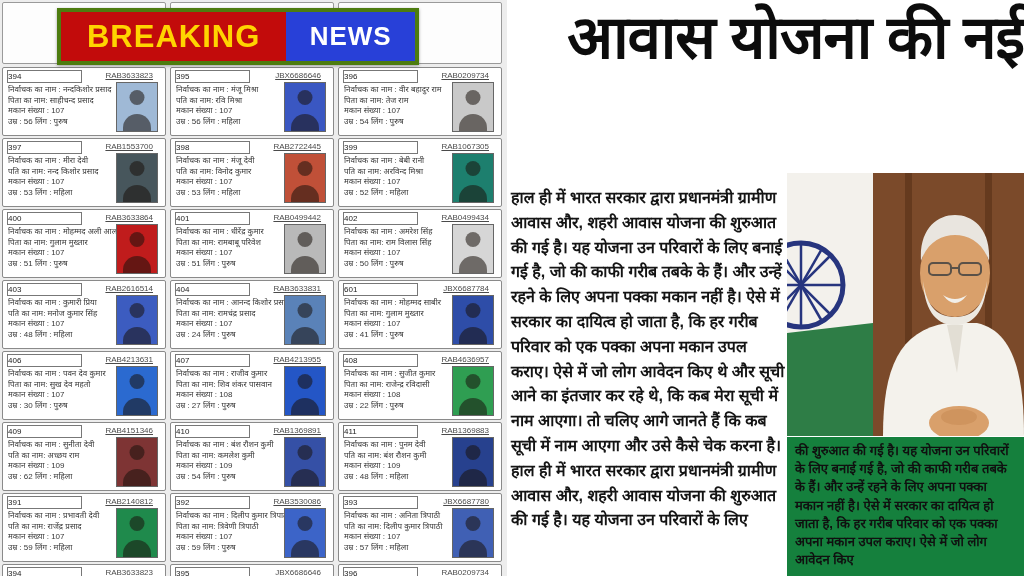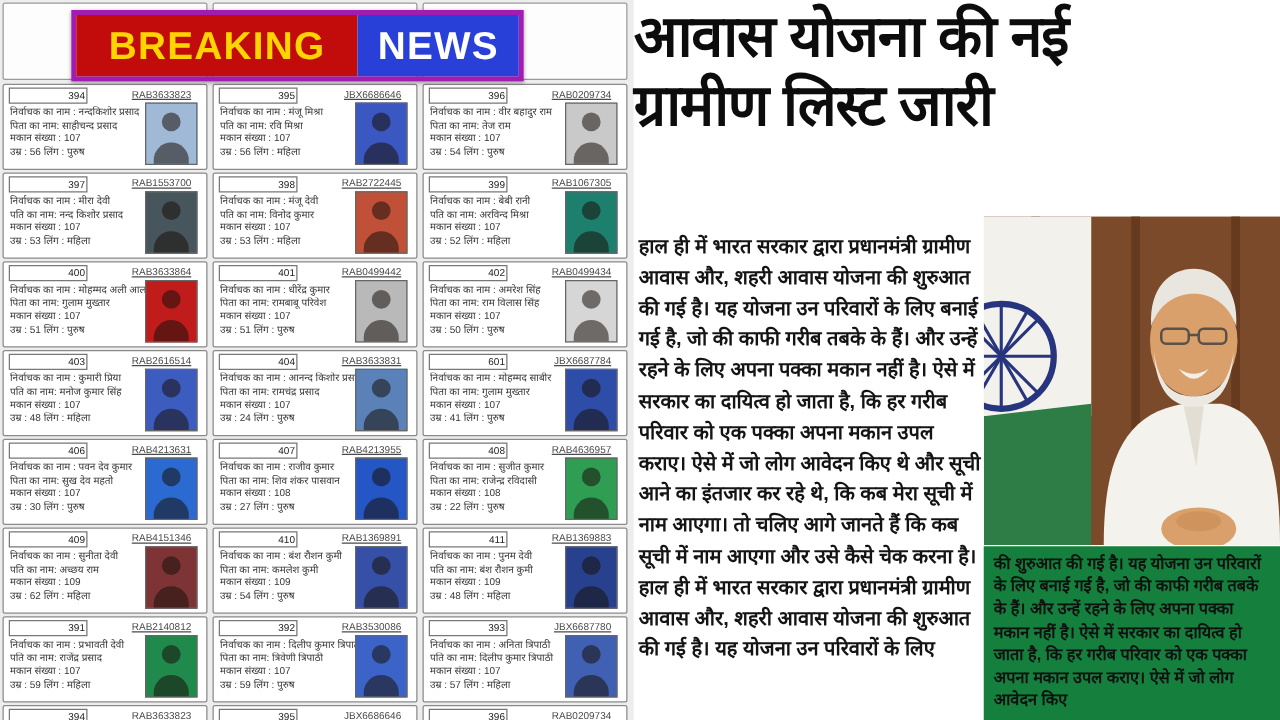--- a/index.html
+++ b/index.html
@@ -4,37 +4,37 @@
 <style>
   html,body{margin:0;padding:0;}
   body{width:1024px;height:576px;overflow:hidden;font-family:"Liberation Sans","DejaVu Sans",sans-serif;background:#ffffff;}
   .stage{position:relative;width:1024px;height:576px;background:#ffffff;overflow:hidden;}
 
   
   .left-pane{position:absolute;left:0;top:0;width:507px;height:576px;background:#ededed;overflow:hidden;}
   .top-partial-row{position:absolute;top:2px;left:2px;display:flex;gap:4px;}
   .top-partial-card{width:164px;height:62px;background:#fdfdfd;border:1px solid #9a9a9a;border-radius:2px;box-sizing:border-box;}
 
-  .banner{position:absolute;top:8px;left:57px;width:362px;height:57px;border:4px solid #a21caf;display:flex;z-index:6;box-sizing:border-box;box-shadow:0 1px 3px rgba(0,0,0,.35);}
+  .banner{position:absolute;top:8px;left:57px;width:362px;height:57px;border:4px solid #4d7c0f;display:flex;z-index:6;box-sizing:border-box;box-shadow:0 1px 3px rgba(0,0,0,.35);}
   .banner-breaking{background:#c20b0b;color:#ffd400;flex:1.75;display:flex;align-items:center;justify-content:center;font-weight:800;font-size:31px;letter-spacing:1px;}
-  .banner-news{background:#2840d8;color:#ffffff;flex:1;display:flex;align-items:center;justify-content:center;font-weight:800;font-size:31px;letter-spacing:1px;}
+  .banner-news{background:#2840d8;color:#ffffff;flex:1;display:flex;align-items:center;justify-content:center;font-weight:800;font-size:26px;letter-spacing:1px;}
 
   .card-grid{position:absolute;top:67px;left:2px;width:503px;display:grid;grid-template-columns:repeat(3,164px);gap:2px 4px;grid-auto-rows:69px;}
   .voter-card{position:relative;background:#fff;border:1px solid #8a8a8a;border-radius:2px;box-sizing:border-box;overflow:hidden;}
-  .serial-box{position:absolute;top:2px;left:4px;width:60px;height:11px;border:1px solid #777;font-size:8px;text-align:right;padding-right:1px;line-height:11px;color:#222;background:#fff;}
+  .serial-box{position:absolute;top:2px;left:4px;width:60px;height:11px;border:1px solid #777;font-size:8px;text-align:left;padding-right:13px;line-height:11px;color:#222;background:#fff;}
   .epic{position:absolute;top:3px;right:12px;font-size:8px;color:#4a4a4a;text-decoration:underline;}
   .card-lines{position:absolute;top:17px;left:5px;width:108px;font-size:8px;color:#373737;line-height:1.32;}
   .card-lines div{white-space:nowrap;overflow:hidden;}
   .photo{position:absolute;top:14px;right:7px;width:42px;height:50px;border:1px solid #666;box-sizing:border-box;}
   .photo::before{content:"";position:absolute;left:50%;top:7px;transform:translateX(-50%);width:15px;height:15px;border-radius:50%;background:rgba(25,18,12,.55);}
   .photo::after{content:"";position:absolute;left:50%;bottom:0;transform:translateX(-50%);width:28px;height:17px;border-radius:14px 14px 0 0;background:rgba(25,18,12,.55);}
 
   
   .right-pane{position:absolute;left:507px;top:0;width:517px;height:576px;background:#ffffff;}
-  .headline{margin:2px 0 0 0;text-align:left;font-size:46px;line-height:1.2;font-weight:900;color:#0c0c0c;letter-spacing:-1px;}
+  .headline{margin:2px 0 0 0;text-align:right;font-size:60px;line-height:1.2;font-weight:900;color:#0c0c0c;letter-spacing:-1px;}
   .article{position:absolute;left:4px;top:186px;width:278px;font-size:16px;font-weight:600;line-height:1.55;color:#141414;text-align:left;}
   .pm-photo{position:absolute;left:280px;top:173px;width:237px;height:263px;overflow:hidden;}
   .highlight{position:absolute;left:280px;top:437px;width:237px;height:139px;background:#d7e7d5;padding:5px 8px;box-sizing:border-box;font-size:13px;font-weight:700;line-height:1.4;color:#101010;overflow:hidden;}
 </style>
 </head>
 <body>
 
 <div class="stage">
 
   <div class="left-pane">
@@ -298,21 +298,20 @@
     <div class="epic">RAB0209734</div>
     <div class="card-lines"></div>
 
   </div>
       </div>
   </div>
 
   <div class="right-pane">
     <div class="headline">
       <div>आवास योजना की नई</div>
-      <div>ग्रामीण लिस्ट जारी</div>
     </div>
 
     <div class="article">हाल ही में भारत सरकार द्वारा प्रधानमंत्री ग्रामीण आवास और, शहरी आवास योजना की शुरुआत की गई है। यह योजना उन परिवारों के लिए बनाई गई है, जो की काफी गरीब तबके के हैं। और उन्हें रहने के लिए अपना पक्का मकान नहीं है। ऐसे में सरकार का दायित्व हो जाता है, कि हर गरीब परिवार को एक पक्का अपना मकान उपल कराए। ऐसे में जो लोग आवेदन किए थे और सूची आने का इंतजार कर रहे थे, कि कब मेरा सूची में नाम आएगा। तो चलिए आगे जानते हैं कि कब सूची में नाम आएगा और उसे कैसे चेक करना है।  हाल ही में भारत सरकार द्वारा प्रधानमंत्री ग्रामीण आवास और, शहरी आवास योजना की शुरुआत की गई है। यह योजना उन परिवारों के लिए</div>
 
     <div class="pm-photo">
       <svg width="237" height="263" viewBox="0 0 237 263" xmlns="http://www.w3.org/2000/svg">
 
         <rect x="0" y="0" width="237" height="263" fill="#7b4a2a"></rect>
         <rect x="38" y="0" width="7" height="263" fill="#653a1e"></rect>
         <rect x="118" y="0" width="7" height="263" fill="#653a1e"></rect>

